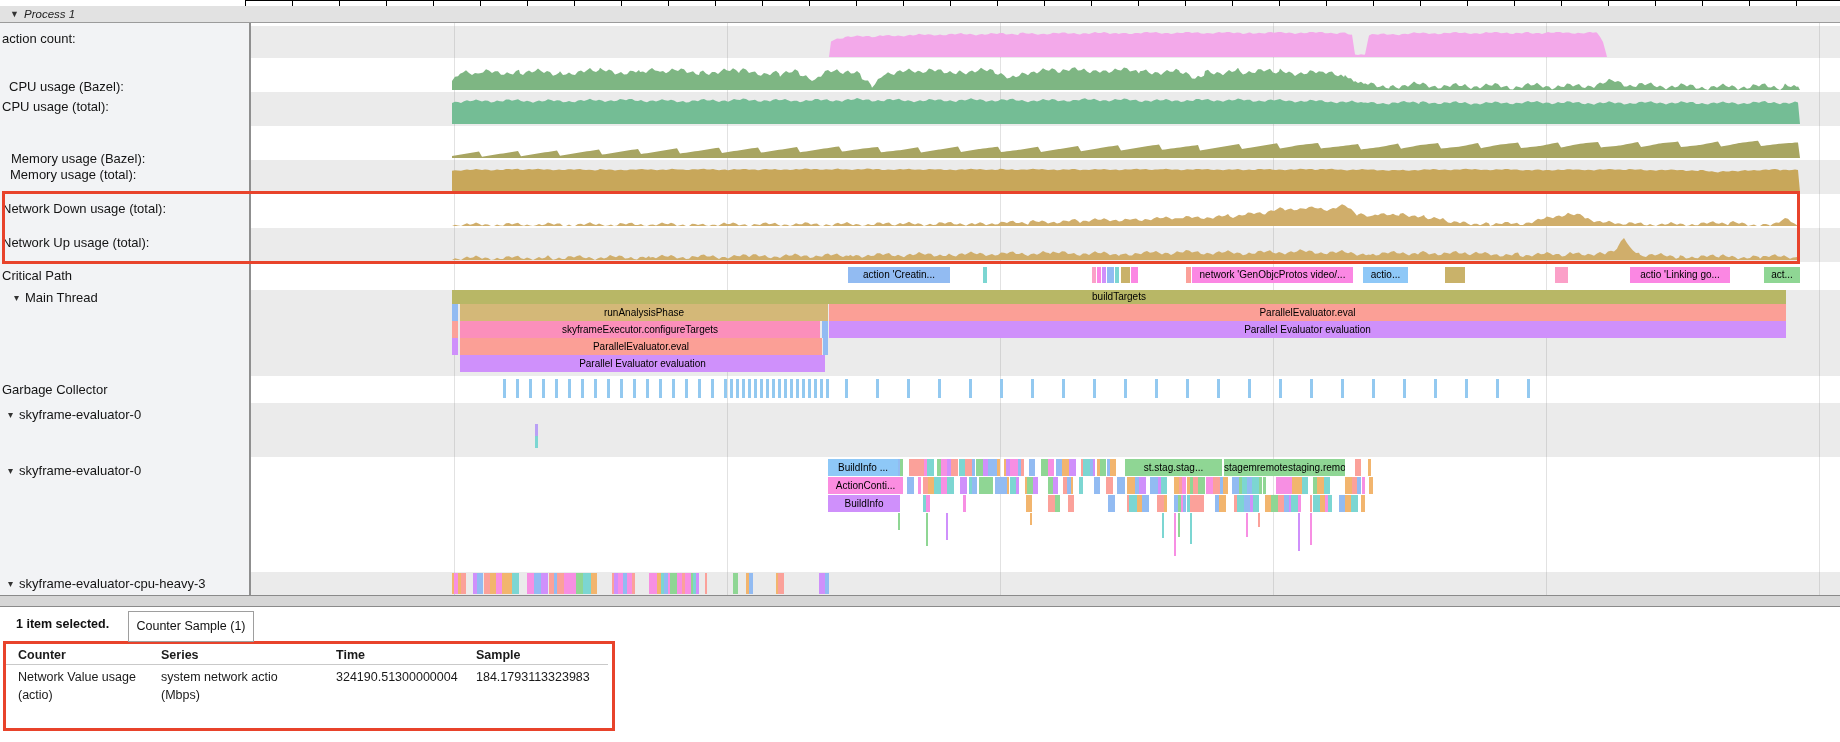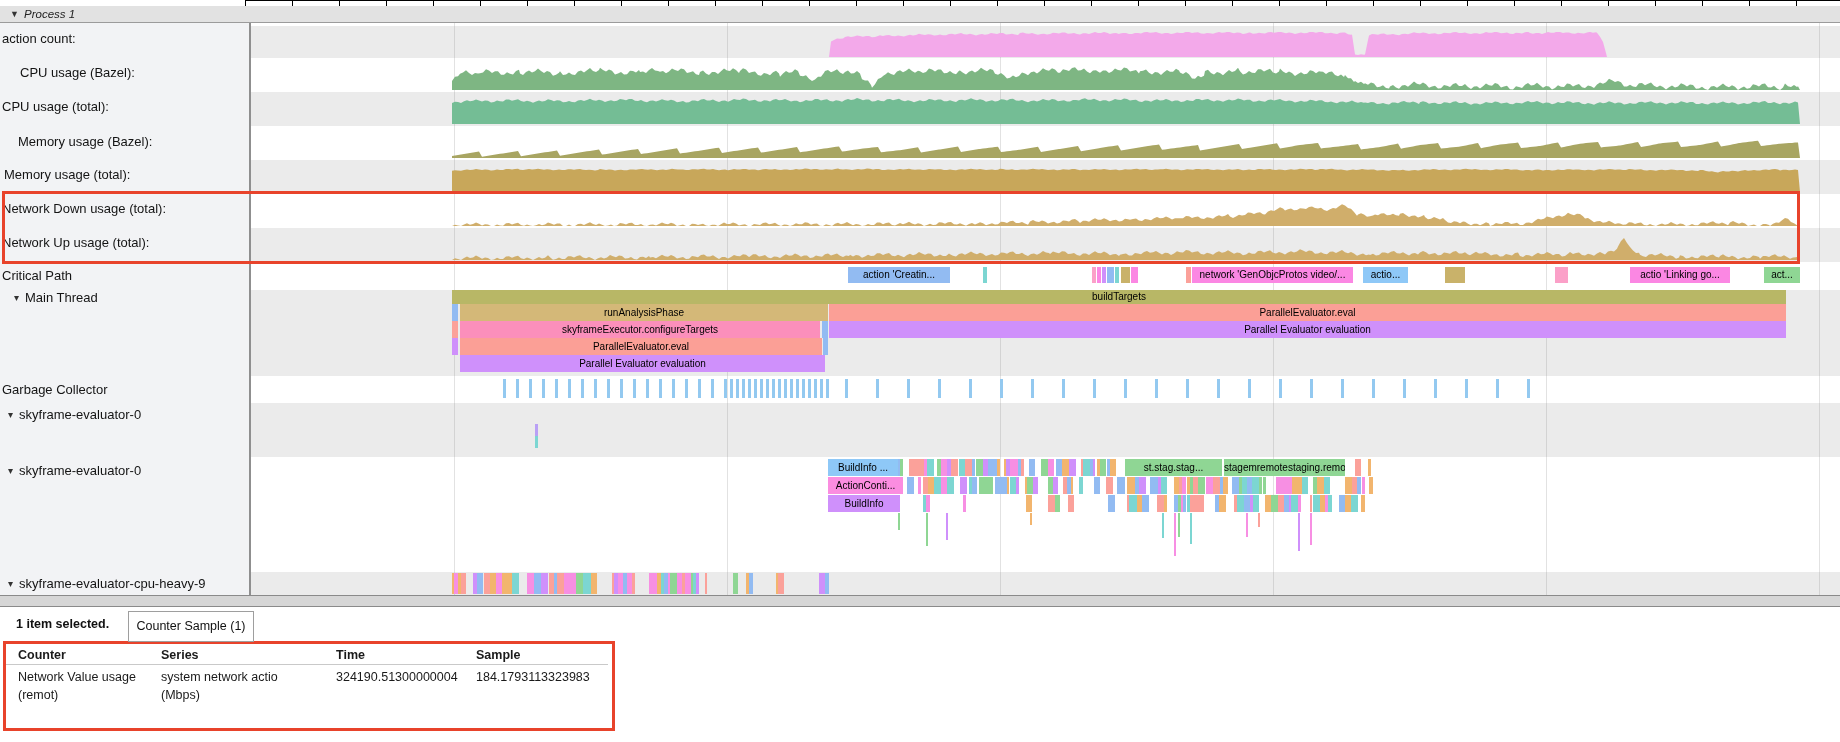--- a/index.html
+++ b/index.html
@@ -109,32 +109,32 @@
     <div id="grids">
         <div class="grid" style="left: 454px;"></div>
         <div class="grid" style="left: 727px;"></div>
         <div class="grid" style="left: 1000px;"></div>
         <div class="grid" style="left: 1273px;"></div>
         <div class="grid" style="left: 1546px;"></div>
         <div class="grid" style="left: 1819px;"></div>
       </div>
     <div id="sidebar">
         <div class="side-row" style="top: 8px; padding-left: 2px;"><span>action count:</span></div>
-        <div class="side-row" style="top: 42px; padding-left: 20px;"><span>CPU usage (Bazel):</span></div>
+        <div class="side-row" style="top: 56px; padding-left: 9px;"><span>CPU usage (Bazel):</span></div>
         <div class="side-row" style="top: 76px; padding-left: 2px;"><span>CPU usage (total):</span></div>
-        <div class="side-row" style="top: 111px; padding-left: 18px;"><span>Memory usage (Bazel):</span></div>
-        <div class="side-row" style="top: 144px; padding-left: 4px;"><span>Memory usage (total):</span></div>
+        <div class="side-row" style="top: 128px; padding-left: 11px;"><span>Memory usage (Bazel):</span></div>
+        <div class="side-row" style="top: 144px; padding-left: 10px;"><span>Memory usage (total):</span></div>
         <div class="side-row" style="top: 178px; padding-left: 2px;"><span>Network Down usage (total):</span></div>
         <div class="side-row" style="top: 212px; padding-left: 2px;"><span>Network Up usage (total):</span></div>
         <div class="side-row" style="top: 245px; padding-left: 2px;"><span>Critical Path</span></div>
         <div class="side-row" style="top: 267px; padding-left: 14px;"><span class="side-arrow">▾</span><span>Main Thread</span></div>
         <div class="side-row" style="top: 359px; padding-left: 2px;"><span>Garbage Collector</span></div>
         <div class="side-row" style="top: 384px; padding-left: 8px;"><span class="side-arrow">▾</span><span>skyframe-evaluator-0</span></div>
         <div class="side-row" style="top: 440px; padding-left: 8px;"><span class="side-arrow">▾</span><span>skyframe-evaluator-0</span></div>
-        <div class="side-row" style="top: 553px; padding-left: 8px;"><span class="side-arrow">▾</span><span>skyframe-evaluator-cpu-heavy-9</span></div>
+        <div class="side-row" style="top: 553px; padding-left: 8px;"><span class="side-arrow">▾</span><span>skyframe-evaluator-cpu-heavy-3</span></div>
       </div>
     <div id="sidebar-divider"></div>
     <div id="charts">
         <svg width="1590" height="25" viewBox="0 0 1590 25" style="left: 250px; top: 9px;">
           <path d="M579,25L579,25.0L581,9.4L584,8.1L587,6.6L590,6.7L593,6.4L595,5.1L598,4.3L601,4.9L604,4.5L607,3.4L610,4.0L613,4.8L616,4.1L619,4.1L622,5.3L625,5.0L628,4.0L630,3.2L633,3.9L636,3.3L639,2.9L642,4.1L645,4.3L648,3.5L651,4.0L654,4.6L657,3.5L660,2.8L663,3.4L666,2.9L669,1.8L672,2.4L675,3.0L678,2.2L681,2.4L684,3.6L687,3.3L690,2.5L693,3.2L696,3.3L699,2.0L702,1.8L705,2.5L708,1.7L711,1.1L714,2.2L717,2.5L720,1.8L723,2.5L726,3.4L729,2.6L732,2.1L735,2.8L738,2.3L741,1.1L744,1.4L747,1.9L750,1.1L753,1.1L756,2.4L759,2.3L762,1.7L765,2.6L768,2.9L770,1.1L773,0.5L776,1.6L779,1.8L782,1.1L785,1.9L788,2.8L791,2.0L794,1.7L797,2.4L800,1.9L803,0.7L806,1.1L809,1.4L812,0.4L815,0.6L818,1.7L821,1.5L824,1.1L827,2.1L830,2.4L833,1.3L836,1.3L839,1.9L842,0.9L845,0.1L848,0.9L851,1.0L854,0.1L857,0.8L860,1.9L863,1.3L866,1.1L869,2.1L870,1.5L873,1.1L876,0.9L879,2.0L882,2.0L885,0.9L888,1.1L891,1.5L894,0.3L897,-0.1L900,0.8L903,0.6L906,-0.0L909,1.0L912,1.8L915,1.0L918,1.1L921,2.1L924,1.4L927,0.4L930,1.0L933,1.0L936,-0.2L939,-0.0L942,1.0L945,0.5L948,0.3L951,1.5L954,1.8L957,0.9L960,1.3L963,1.8L966,0.7L969,0.1L972,0.8L975,0.5L978,-0.4L981,0.4L984,1.2L987,0.6L990,0.8L993,1.9L996,1.5L999,0.6L1000,0.4L1003,1.7L1006,1.6L1009,0.7L1012,1.3L1015,1.6L1018,0.3L1021,0.0L1024,0.8L1027,0.2L1030,-0.4L1033,0.6L1036,1.2L1039,0.5L1042,1.0L1045,2.0L1048,1.3L1051,0.6L1054,1.3L1057,1.0L1060,-0.2L1063,0.1L1066,0.8L1069,0.0L1072,-0.1L1075,1.2L1078,1.3L1081,0.7L1084,1.4L1087,1.9L1090,0.8L1093,0.4L1095,0.6L1098,2.2L1101,2.8L1102,2.5L1105,22.6L1108,23.1L1111,22.3L1114,22.8L1115,22.5L1118,8.0L1119,3.4L1122,2.1L1125,2.3L1128,2.7L1131,1.7L1134,1.6L1137,2.7L1140,2.6L1143,2.0L1146,2.8L1149,3.2L1152,2.0L1155,1.7L1158,2.2L1161,1.3L1164,0.3L1167,1.0L1170,1.2L1173,0.4L1176,0.9L1179,2.0L1182,1.6L1185,1.2L1188,2.2L1191,2.0L1194,0.8L1197,1.0L1200,1.3L1203,0.3L1206,-0.0L1209,1.0L1212,1.0L1215,0.4L1218,1.4L1221,2.1L1224,1.3L1227,1.2L1230,1.9L1233,1.2L1236,0.1L1239,0.7L1242,0.8L1245,-0.2L1248,0.2L1251,1.3L1254,0.9L1257,0.6L1260,1.8L1263,1.9L1266,0.8L1269,1.0L1272,1.5L1275,0.3L1278,-0.3L1280,1.0L1283,1.7L1286,0.9L1289,1.0L1292,1.9L1295,1.1L1298,0.1L1301,0.7L1304,0.7L1307,-0.4L1310,-0.0L1313,1.0L1316,0.5L1319,0.4L1322,1.6L1325,1.7L1328,0.8L1331,1.2L1334,1.6L1337,0.4L1340,-0.1L1343,0.7L1346,0.3L1347,0.8L1350,4.7L1353,10.1L1356,21.0L1357,25 Z" fill="#f3a9ea"></path>
         </svg>
         <svg width="1590" height="26" viewBox="0 0 1590 26" style="left: 250px; top: 41px;">
           <path d="M202,26L202,17.1L205,12.8L208,12.2L210,9.7L213,8.5L216,6.3L219,9.1L222,11.1L225,8.9L228,9.5L230,9.3L233,8.5L236,5.2L239,6.6L242,9.0L245,7.3L248,7.2L251,10.8L254,10.7L257,8.2L260,9.7L263,10.6L266,6.9L269,5.8L270,9.4L273,11.1L276,8.0L279,6.5L282,8.6L285,7.3L288,4.6L291,7.0L294,9.0L297,7.1L300,8.1L303,11.7L306,10.7L309,8.8L310,7.3L313,11.0L316,10.6L319,8.5L322,10.5L325,11.1L328,7.4L331,6.6L334,8.4L337,6.2L340,4.1L343,6.9L346,8.0L349,5.9L350,3.7L353,6.0L356,7.6L359,5.5L362,6.8L365,10.4L368,9.4L371,7.9L374,10.4L377,10.3L380,6.7L383,6.9L386,8.6L389,6.1L390,7.9L393,7.4L396,8.9L399,6.1L402,3.9L405,6.4L408,6.9L410,7.7L413,7.0L416,9.3L419,7.5L422,4.4L425,6.0L428,7.0L431,4.4L434,5.3L437,8.9L440,8.3L443,7.2L446,10.2L449,10.9L450,8.1L453,6.6L456,9.6L459,11.0L462,8.1L465,8.0L468,9.9L471,7.2L474,4.6L477,6.6L480,6.9L483,4.3L486,6.0L489,9.1L490,7.1L493,4.3L496,5.4L499,8.9L502,8.1L505,7.5L508,11.0L511,11.7L514,8.9L517,9.7L520,11.3L523,8.3L526,6.7L529,9.4L530,12.7L533,9.6L536,7.0L539,8.8L542,8.3L545,5.3L548,6.9L550,11.7L553,12.3L556,11.3L559,14.7L562,16.9L565,15.4L568,12.7L571,12.7L574,8.7L575,6.9L578,5.9L581,8.3L584,7.1L587,5.3L590,8.4L593,10.1L595,8.0L598,6.6L601,9.4L604,9.2L607,7.0L610,9.6L612,15.2L615,16.4L618,16.6L621,21.1L622,23.8L625,20.3L628,14.9L631,13.7L634,11.3L635,10.7L638,8.3L641,9.9L644,11.1L647,7.6L650,6.3L653,8.3L656,6.7L659,4.4L662,7.0L665,8.8L668,6.8L670,7.2L673,9.1L676,8.1L679,4.5L682,5.6L685,7.6L688,5.4L691,5.4L694,9.2L697,9.1L700,7.1L703,9.2L706,10.3L709,6.8L710,6.5L713,8.7L716,10.6L719,7.7L722,6.5L725,8.5L728,6.8L731,3.8L734,5.7L737,7.2L740,5.0L743,6.0L745,9.7L748,10.8L751,8.9L754,11.2L757,14.5L760,13.7L763,11.4L766,13.3L769,11.9L772,8.5L775,9.4L778,11.2L781,8.3L784,7.5L787,9.5L790,7.2L793,4.2L796,6.0L799,6.8L802,4.2L805,5.4L808,8.8L810,8.8L813,5.2L816,5.9L819,6.9L822,3.9L825,3.3L828,6.5L831,6.2L834,4.6L837,7.5L840,9.3L843,6.5L846,6.3L849,8.3L850,8.7L853,6.6L856,6.5L859,9.1L862,7.5L865,4.4L868,6.0L871,6.6L874,3.6L877,4.2L880,7.6L883,6.8L886,6.0L889,9.5L890,7.3L893,6.7L896,5.4L899,8.8L902,10.5L905,8.1L908,8.6L911,10.9L914,8.3L917,5.9L920,7.8L923,7.7L926,4.8L929,6.4L930,8.5L933,10.0L936,8.1L939,10.2L942,14.5L945,14.7L948,11.8L951,13.3L954,11.8L955,7.1L958,5.8L961,9.1L964,10.5L967,8.1L970,9.1L973,11.2L976,8.4L979,6.1L982,7.9L985,7.1L988,3.8L990,7.2L993,10.6L996,9.5L999,7.1L1002,8.8L1005,9.0L1008,5.3L1011,5.2L1014,7.6L1017,5.9L1020,4.8L1023,8.4L1026,9.6L1029,7.5L1030,4.4L1033,7.5L1036,9.3L1039,7.4L1042,8.9L1045,12.0L1048,10.1L1051,8.2L1054,10.3L1057,9.7L1060,6.2L1063,7.1L1066,9.2L1069,7.2L1070,7.5L1073,7.8L1076,10.0L1079,8.1L1082,7.4L1085,11.1L1088,12.2L1091,10.6L1094,13.0L1095,11.1L1098,14.3L1101,14.2L1104,18.0L1105,17.0L1108,19.1L1111,17.8L1114,19.9L1115,19.3L1118,20.8L1121,18.6L1124,19.4L1127,23.2L1130,22.7L1133,21.2L1136,23.9L1139,24.5L1140,22.6L1143,20.9L1146,23.5L1149,24.8L1152,21.6L1155,21.0L1158,22.8L1161,20.3L1164,17.6L1167,19.8L1170,20.6L1173,18.4L1176,20.2L1179,23.7L1182,22.5L1185,21.7L1188,24.6L1191,24.3L1194,20.9L1197,21.7L1200,23.0L1203,19.9L1206,19.0L1209,22.0L1212,21.9L1215,20.1L1218,23.0L1221,25.0L1224,22.5L1227,22.2L1230,24.4L1233,22.3L1236,19.5L1239,21.3L1242,21.7L1245,18.9L1248,20.1L1251,23.4L1254,22.4L1257,21.8L1260,25.3L1263,25.5L1266,22.3L1269,23.0L1272,24.1L1275,20.7L1278,19.0L1281,21.5L1284,20.9L1287,18.7L1290,21.2L1293,23.8L1296,22.0L1299,22.4L1302,25.4L1305,23.9L1308,21.2L1311,22.8L1314,23.0L1317,19.6L1320,20.0L1323,22.5L1326,21.0L1329,19.9L1332,23.3L1335,24.1L1338,21.4L1341,22.3L1344,23.9L1347,20.6L1350,18.4L1353,19.8L1356,18.3L1359,14.8L1362,16.3L1365,18.1L1368,17.0L1371,18.2L1374,22.4L1377,22.4L1380,20.7L1383,22.5L1386,22.9L1389,19.3L1392,19.0L1395,21.3L1398,19.7L1401,18.4L1404,21.8L1407,23.3L1410,21.4L1413,23.0L1416,25.6L1419,23.3L1422,21.5L1425,23.5L1428,22.5L1431,19.2L1434,20.6L1437,22.6L1440,20.6L1443,20.9L1446,24.7L1449,24.6L1452,22.7L1455,25.0L1458,26.0L1461,22.5L1464,21.9L1467,23.8L1470,21.7L1473,19.4L1476,22.1L1479,23.3L1482,21.2L1485,22.8L1488,25.9L1491,24.1L1494,22.6L1497,24.8L1500,24.0L1503,20.3L1506,21.1L1509,22.6L1512,20.0L1515,19.6L1518,23.2L1521,23.4L1524,21.8L1527,24.5L1530,26.0L1533,23.4L1535,19.4L1538,22.2L1541,23.0L1544,21.0L1547,23.1L1548,22.3L1550,26 Z" fill="#7eb683"></path>
         </svg>
         <svg width="1590" height="26" viewBox="0 0 1590 26" style="left: 250px; top: 75px;">
@@ -471,21 +471,21 @@
   <div id="bottom" class="abs">
     <div id="selected-msg">1 item selected.</div>
     <div id="tab-counter-sample">Counter Sample (1)</div>
     <div id="tbl">
         <div class="tbl-text tbl-head" style="left: 18px; top: 41px;">Counter</div>
         <div class="tbl-text tbl-head" style="left: 161px; top: 41px;">Series</div>
         <div class="tbl-text tbl-head" style="left: 336px; top: 41px;">Time</div>
         <div class="tbl-text tbl-head" style="left: 476px; top: 41px;">Sample</div>
         <div id="tbl-underline"></div>
         <div class="tbl-text" style="left: 18px; top: 63px;">Network Value usage</div>
-        <div class="tbl-text" style="left: 18px; top: 81px;">(remot)</div>
+        <div class="tbl-text" style="left: 18px; top: 81px;">(actio)</div>
         <div class="tbl-text" style="left: 161px; top: 63px;">system network actio</div>
         <div class="tbl-text" style="left: 161px; top: 81px;">(Mbps)</div>
         <div class="tbl-text" style="left: 336px; top: 63px;">324190.51300000004</div>
         <div class="tbl-text" style="left: 476px; top: 63px;">184.1793113323983</div>
       </div>
     <div class="red-rect" id="red2" style="left: 3px; top: 34px; width: 612px; height: 90px; border-color: rgb(232, 67, 43);"></div>
   </div>
 
 </div>
 

